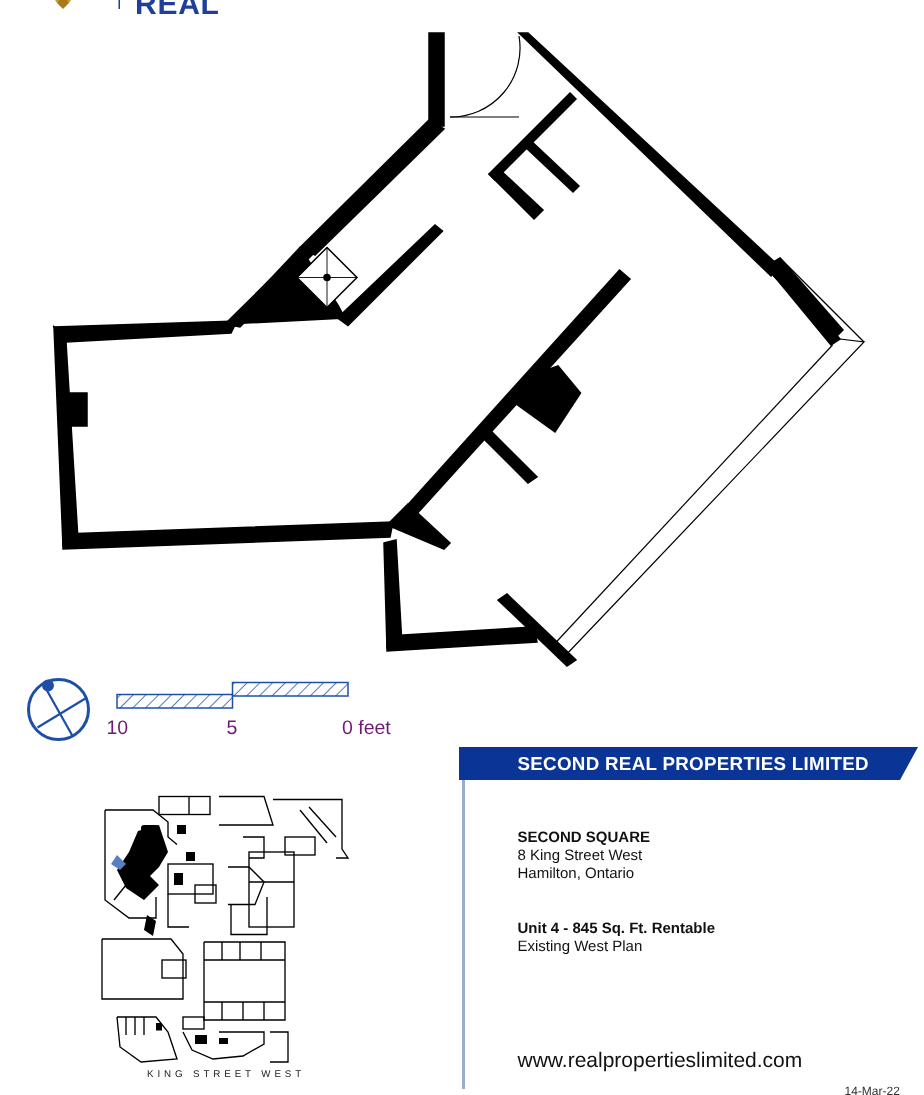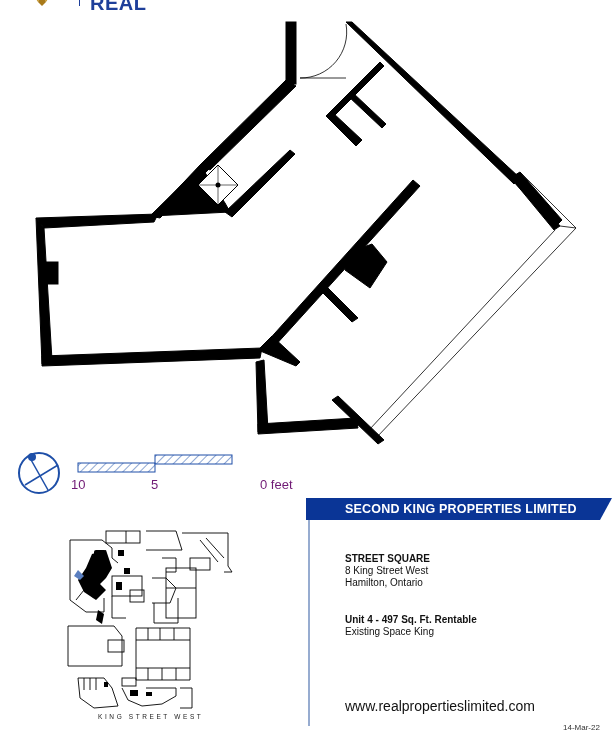--- a/index.html
+++ b/index.html
@@ -103,36 +103,36 @@
     </pattern>
   </defs>
   <g>
     <rect x="78" y="463" width="77" height="9" fill="url(#hatch)" stroke="#1e4fa8" stroke-width="1"></rect>
     <rect x="155" y="455" width="77" height="9" fill="url(#hatch)" stroke="#1e4fa8" stroke-width="1"></rect>
   </g>
 </svg>
 
 <div class="scale-label" style="left:71px;">10</div>
 <div class="scale-label" style="left:151px;">5</div>
-<div class="scale-label" style="left:228px;margin-left:32px;">0 feet</div>
+<div class="scale-label" style="left:228px;">0 feet</div>
 
 <svg class="banner" width="306" height="22" viewBox="0 0 306 22">
   <polygon points="0,0 306,0 294,22 0,22" fill="#0a3596"></polygon>
 </svg>
-<div class="banner-text">SECOND KING PROPERTIES LIMITED</div>
+<div class="banner-text">SECOND REAL PROPERTIES LIMITED</div>
 <div class="vline"></div>
 
 <div class="info" style="top:553px;">
-  <div class="b">STREET SQUARE</div>
+  <div class="b">SECOND SQUARE</div>
   <div>8 King Street West</div>
   <div>Hamilton, Ontario</div>
 </div>
 <div class="info" style="top:614px;">
-  <div class="b">Unit 4 - 497 Sq. Ft. Rentable</div>
-  <div>Existing Space King</div>
+  <div class="b">Unit 4 - 845 Sq. Ft. Rentable</div>
+  <div>Existing West Plan</div>
 </div>
 <div class="website">www.realpropertieslimited.com</div>
 <div class="date">14-Mar-22</div>
 
 <svg class="keyplan" width="175" height="185" viewBox="0 0 175 185">
   <g fill="none" stroke="#000" stroke-width="0.9">
 
     <polyline points="4,12 36,12 46,20 46,30 52,35"></polyline>
     <rect x="40" y="3" width="34" height="12"></rect>
     <polyline points="60,3 60,15"></polyline>

